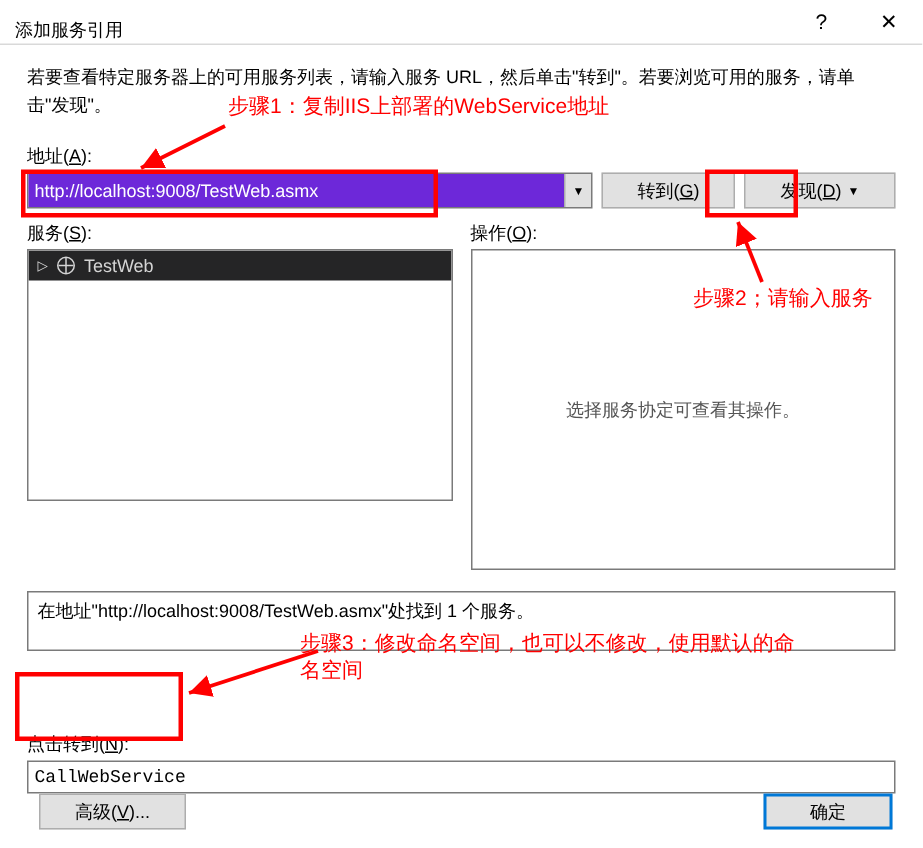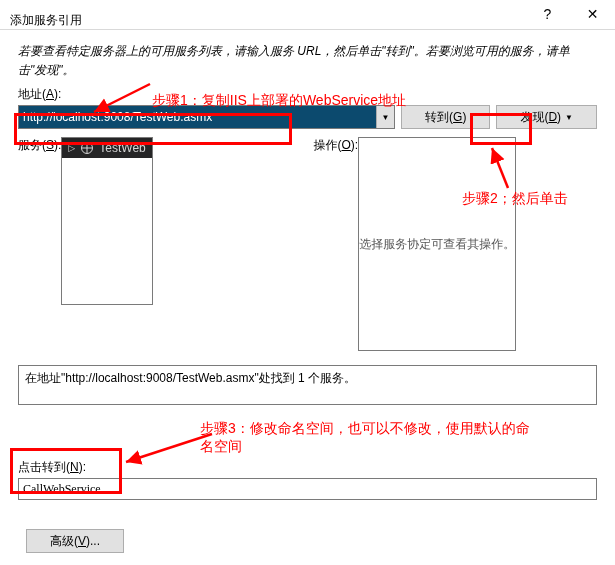--- a/index.html
+++ b/index.html
@@ -22,21 +22,21 @@
     align-items: flex-end;
     padding-left: 10px;
   }
   .titlebar-title { flex: 1; }
   .titlebar-btn {
     width: 45px; height: 30px;
     display: flex; align-items: center; justify-content: center;
     font-size: 14px;
   }
   .content { padding: 12px 18px 12px 18px; }
-  .instruction { line-height: 1.6; margin-bottom: 6px; font-style: italic; }
+  .instruction { line-height: 1.6; margin-bottom: 16px; }
   .annotation {
     position: absolute;
     color: #ff0000;
     font-size: 14px;
     font-weight: 500;
     pointer-events: none;
     z-index: 50;
   }
   .field-label { margin-top: 6px; margin-bottom: 2px; }
   .underline { text-decoration: underline; }
@@ -50,21 +50,21 @@
     position: relative;
   }
   .address-select input {
     flex: 1;
     border: none;
     height: 100%;
     padding: 0 4px;
     font-family: inherit;
     font-size: 12px;
     outline: none;
-    background: #0c4a6e;
+    background: #6d28d9;
     color: #fff;
   }
   .address-select input::selection { background: #0078d7; color: #fff; }
   .dropdown-btn {
     width: 18px; height: 22px;
     border-left: 1px solid #adadad;
     display: flex; align-items: center; justify-content: center;
     background: #e1e1e1;
   }
   .btn {
@@ -79,21 +79,21 @@
     align-items: center;
   }
   .btn .arrow-down { margin-left: 4px; font-size: 8px; }
   .red-box {
     position: absolute;
     border: 3px solid #ff0000;
     pointer-events: none;
     z-index: 40;
   }
   .panels-row { display: flex; gap: 12px; margin-top: 8px; }
-  .panel-col { flex: 1; display: flex; flex-direction: row; }
+  .panel-col { flex: 1; display: flex; flex-direction: column; }
   .panel-label { margin-bottom: 2px; }
   .services-box {
     border: 1px solid #7a7a7a;
     height: 168px;
     background: #fff;
     overflow: hidden;
   }
   .tree-item {
     background: #252526;
     color: #d4d4d4;
@@ -130,21 +130,21 @@
     border: 1px solid #7a7a7a;
     height: 40px;
     padding: 4px 6px;
     font-size: 12px;
   }
   .ns-input {
     width: 100%;
     height: 22px;
     border: 1px solid #7a7a7a;
     padding: 0 4px;
-    font-family: Liberation Serif, serif;
+    font-family: Liberation Mono, monospace;
     font-size: 12px;
   }
   .bottom-row {
     position: absolute;
     left: 0; right: 2px; bottom: 12px;
     padding: 0 18px;
     display: flex;
     align-items: flex-start;
   }
   .bottom-row .spacer { flex: 1; }
@@ -226,28 +226,31 @@
   <input class="ns-input" type="text" value="CallWebService" style="">
 </div>
 
 <div class="bottom-row">
   <button class="btn">
     <span>高级(</span>
       <span class="underline">V</span>
       <span>)...</span>
   </button>
   <div class="spacer"></div>
+  <button class="btn primary">
+      <span>确定</span>
+    </button>
 </div>
 
 <div class="red-box" style="left:14px; top:113px; width:278px; height:32px;"></div>
 <div class="red-box" style="left:470px; top:113px; width:62px; height:32px;"></div>
 <div class="red-box" style="left:10px; top:448px; width:112px; height:46px;"></div>
 
-<div class="annotation" style="left:152px; top:92px;">步骤1：复制IIS上部署的WebService地址</div>
-<div class="annotation" style="left:462px; top:190px;">步骤2；然后单击</div>
+<div class="annotation" style="left:152px; top:62px;">步骤1：复制IIS上部署的WebService地址</div>
+<div class="annotation" style="left:462px; top:190px;">步骤2；请输入服务</div>
 <div class="annotation" style="left:200px; top:420px; width:330px;">步骤3：修改命名空间，也可以不修改，使用默认的命名空间</div>
 
 <svg class="arrow-svg" style="left:88px; top:78px;" width="70" height="40">
   <defs>
       <marker id="ah1" markerWidth="8" markerHeight="8" refX="6" refY="3" orient="auto">
         <path d="M0,0 L6,3 L0,6 Z" fill="#ff0000"></path>
       </marker>
     </defs>
   <line x1="62" y1="6" x2="6" y2="34" stroke="#ff0000" stroke-width="2.5" marker-end="url(#ah1)"></line>
 </svg>

